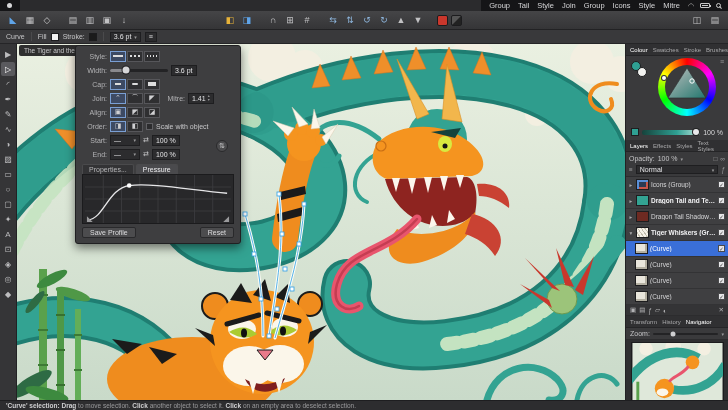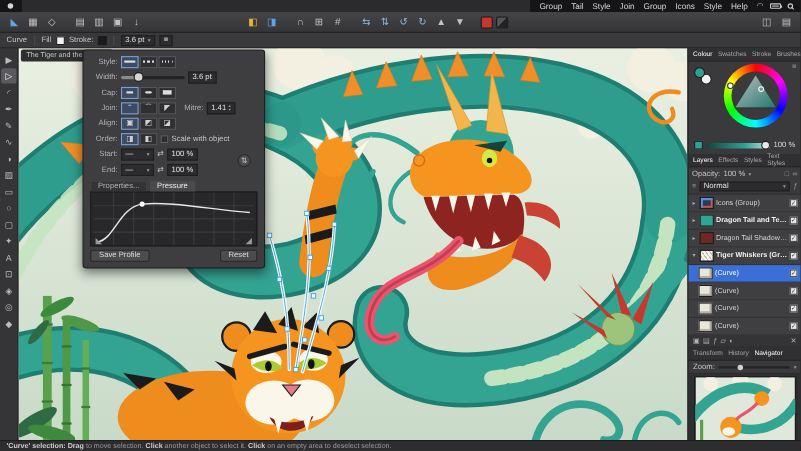--- a/index.html
+++ b/index.html
@@ -162,21 +162,21 @@
   <div class="menubar">
     <span class="apple"></span>
     <span class="mi app">Affinity Designer</span>
     <span class="mi">Group</span>
     <span class="mi">Tail</span>
     <span class="mi">Style</span>
     <span class="mi">Join</span>
     <span class="mi">Group</span>
     <span class="mi">Icons</span>
     <span class="mi">Style</span>
-    <span class="mi">Help</span>
+    <span class="mi">Mitre</span>
     <div class="mb-right">
       <span class="wifi-glyph">◠</span>
       <span class="batt"></span>
       <span class="mag"></span>
     </div>
   </div>
 
   <div class="toolbar">
     <div class="grp first">
       <span class="tbi blue">◣</span>

